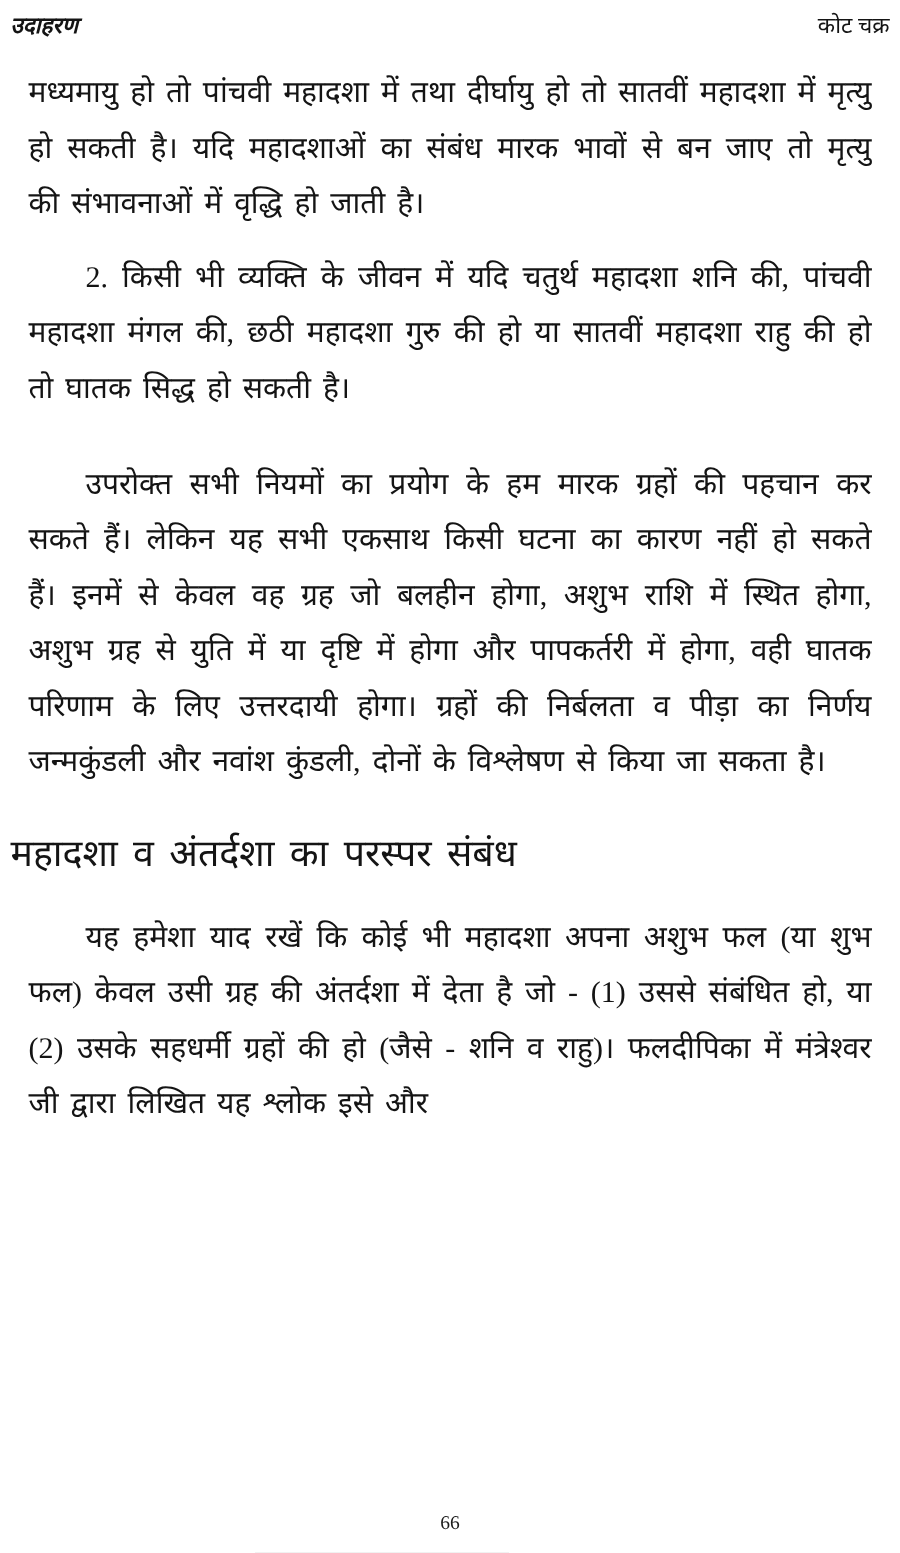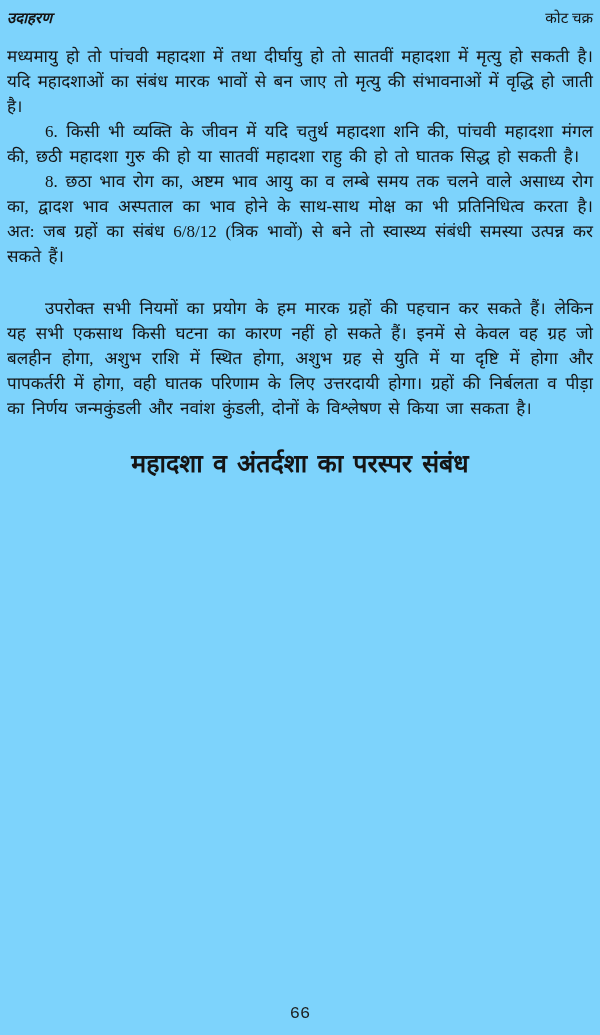--- a/index.html
+++ b/index.html
@@ -5,21 +5,21 @@
   html, body {
     margin: 0;
     padding: 0;
     background: #e8e8e8;
   }
   .page {
     position: relative;
     width: 600px;
     height: 1035px;
     margin: 0 auto;
-    background: #7dd3fc;
+    background: #ffffff;
     color: #141414;
     font-family: "Liberation Serif", "DejaVu Serif", serif;
     overflow: hidden;
     box-sizing: border-box;
     padding: 6px 7px 12px 7px;
   }
   .running-header {
     display: flex;
     justify-content: space-between;
     align-items: baseline;
@@ -31,71 +31,70 @@
     font-style: italic;
     font-weight: 600;
   }
   .running-header .right {
     font-weight: 400;
   }
   .body-text {
     margin-top: 16px;
   }
   p.para {
-    margin: 0;
-    font-size: 17px;
-    line-height: 25px;
+    margin: 12px;
+    font-size: 20px;
+    line-height: 37px;
     text-align: justify;
     word-spacing: 3px;
   }
   p.para.indent {
     text-indent: 38px;
   }
   p.para.gap-large {
     margin-top: 27px;
   }
   p.para.gap-small {
     margin-top: 13px;
   }
   h2.section-heading {
     margin: 27px 0 21px 0;
-    text-align: center;
     font-size: 25px;
     line-height: 32px;
-    font-weight: 700;
+    font-weight: 400;
     word-spacing: 4px;
   }
   .page-footer {
     position: absolute;
     left: 0;
     bottom: 12px;
     width: 100%;
     text-align: center;
-    font-size: 17px;
-    font-family: Liberation Mono, monospace;
+    font-size: 13px;
+    font-family: Liberation Serif, serif;
     color: #1c1c1c;
   }
 </style>
 </head>
 <body>
 
 <div class="page">
 
   <div class="running-header">
     <span class="left">उदाहरण</span>
     <span class="right">कोट चक्र</span>
   </div>
 
   <div class="body-text">
     <p class="para">मध्यमायु हो तो पांचवी महादशा में तथा दीर्घायु हो तो सातवीं महादशा में मृत्यु हो सकती है। यदि महादशाओं का संबंध मारक भावों से बन जाए तो मृत्यु की संभावनाओं में वृद्धि हो जाती है।</p>
-    <p class="para indent">6.  किसी भी व्यक्ति के जीवन में यदि चतुर्थ महादशा शनि की, पांचवी महादशा मंगल की, छठी महादशा गुरु की हो या सातवीं महादशा राहु की हो तो घातक सिद्ध हो सकती है।</p>
-    <p class="para indent">8.  छठा भाव रोग का, अष्टम भाव आयु का व लम्बे समय तक चलने वाले असाध्य रोग का, द्वादश भाव अस्पताल का भाव होने के साथ-साथ मोक्ष का भी प्रतिनिधित्व करता है। अत: जब ग्रहों का संबंध 6/8/12 (त्रिक भावों) से बने तो स्वास्थ्य संबंधी समस्या उत्पन्न कर सकते हैं।</p>
+    <p class="para indent">2.  किसी भी व्यक्ति के जीवन में यदि चतुर्थ महादशा शनि की, पांचवी महादशा मंगल की, छठी महादशा गुरु की हो या सातवीं महादशा राहु की हो तो घातक सिद्ध हो सकती है।</p>
     <p class="para indent gap-large">उपरोक्त सभी नियमों का प्रयोग के हम मारक ग्रहों की पहचान कर सकते हैं। लेकिन यह सभी एकसाथ किसी घटना का कारण नहीं हो सकते हैं। इनमें से केवल वह ग्रह जो बलहीन होगा, अशुभ राशि में स्थित होगा, अशुभ ग्रह से युति में या दृष्टि में होगा और पापकर्तरी में होगा, वही घातक परिणाम के लिए उत्तरदायी होगा। ग्रहों की निर्बलता व पीड़ा का निर्णय जन्मकुंडली और नवांश कुंडली, दोनों के विश्लेषण से किया जा सकता है।</p>
 
     <h2 class="section-heading">महादशा व अंतर्दशा का परस्पर संबंध</h2>
 
+    <p class="para indent gap-small">यह हमेशा याद रखें कि कोई भी महादशा अपना अशुभ फल (या शुभ फल) केवल उसी ग्रह की अंतर्दशा में देता है जो - (1) उससे संबंधित हो, या (2) उसके सहधर्मी ग्रहों की हो (जैसे - शनि व राहु)। फलदीपिका में मंत्रेश्वर जी द्वारा लिखित यह श्लोक इसे और</p>
   </div>
 
   <div class="page-footer">
     <span>66</span>
   </div>
 
 </div>
 
 </body></html>

